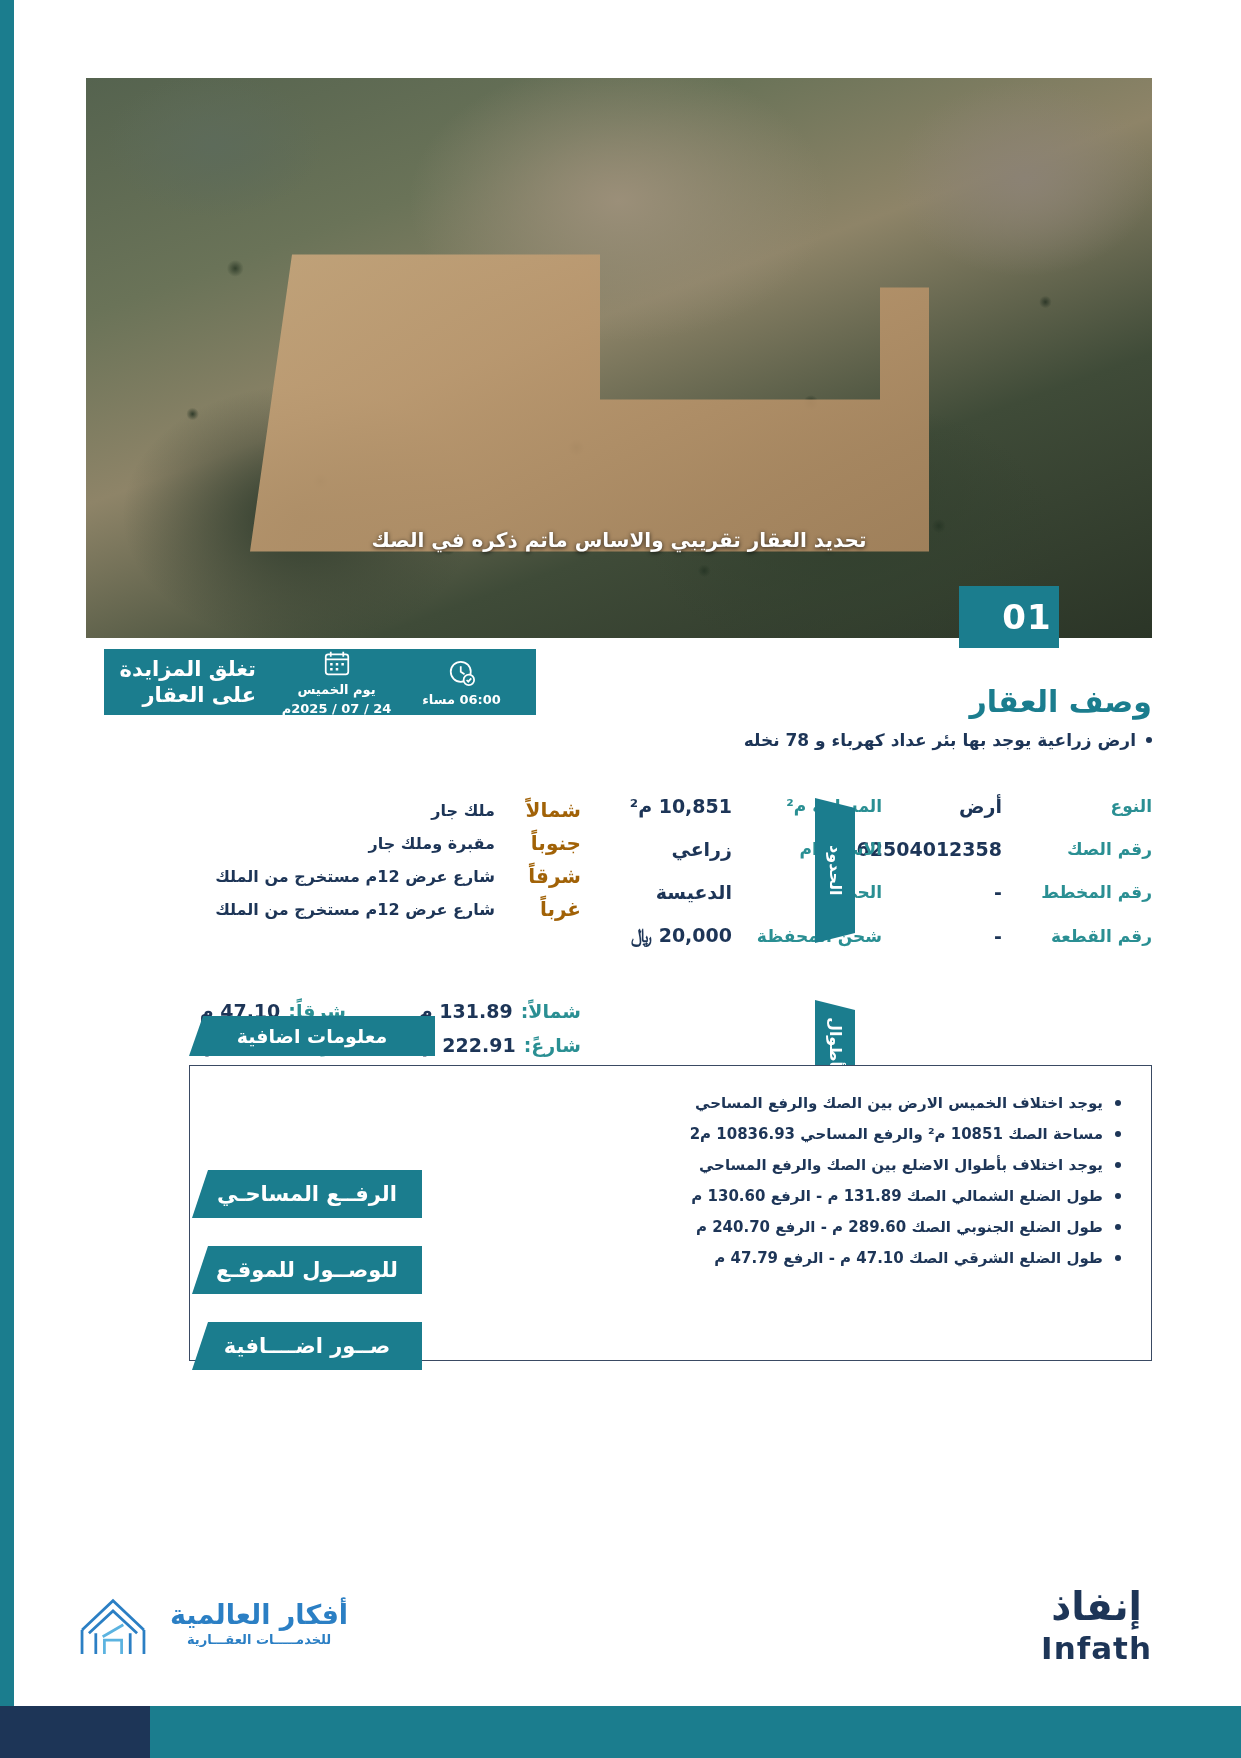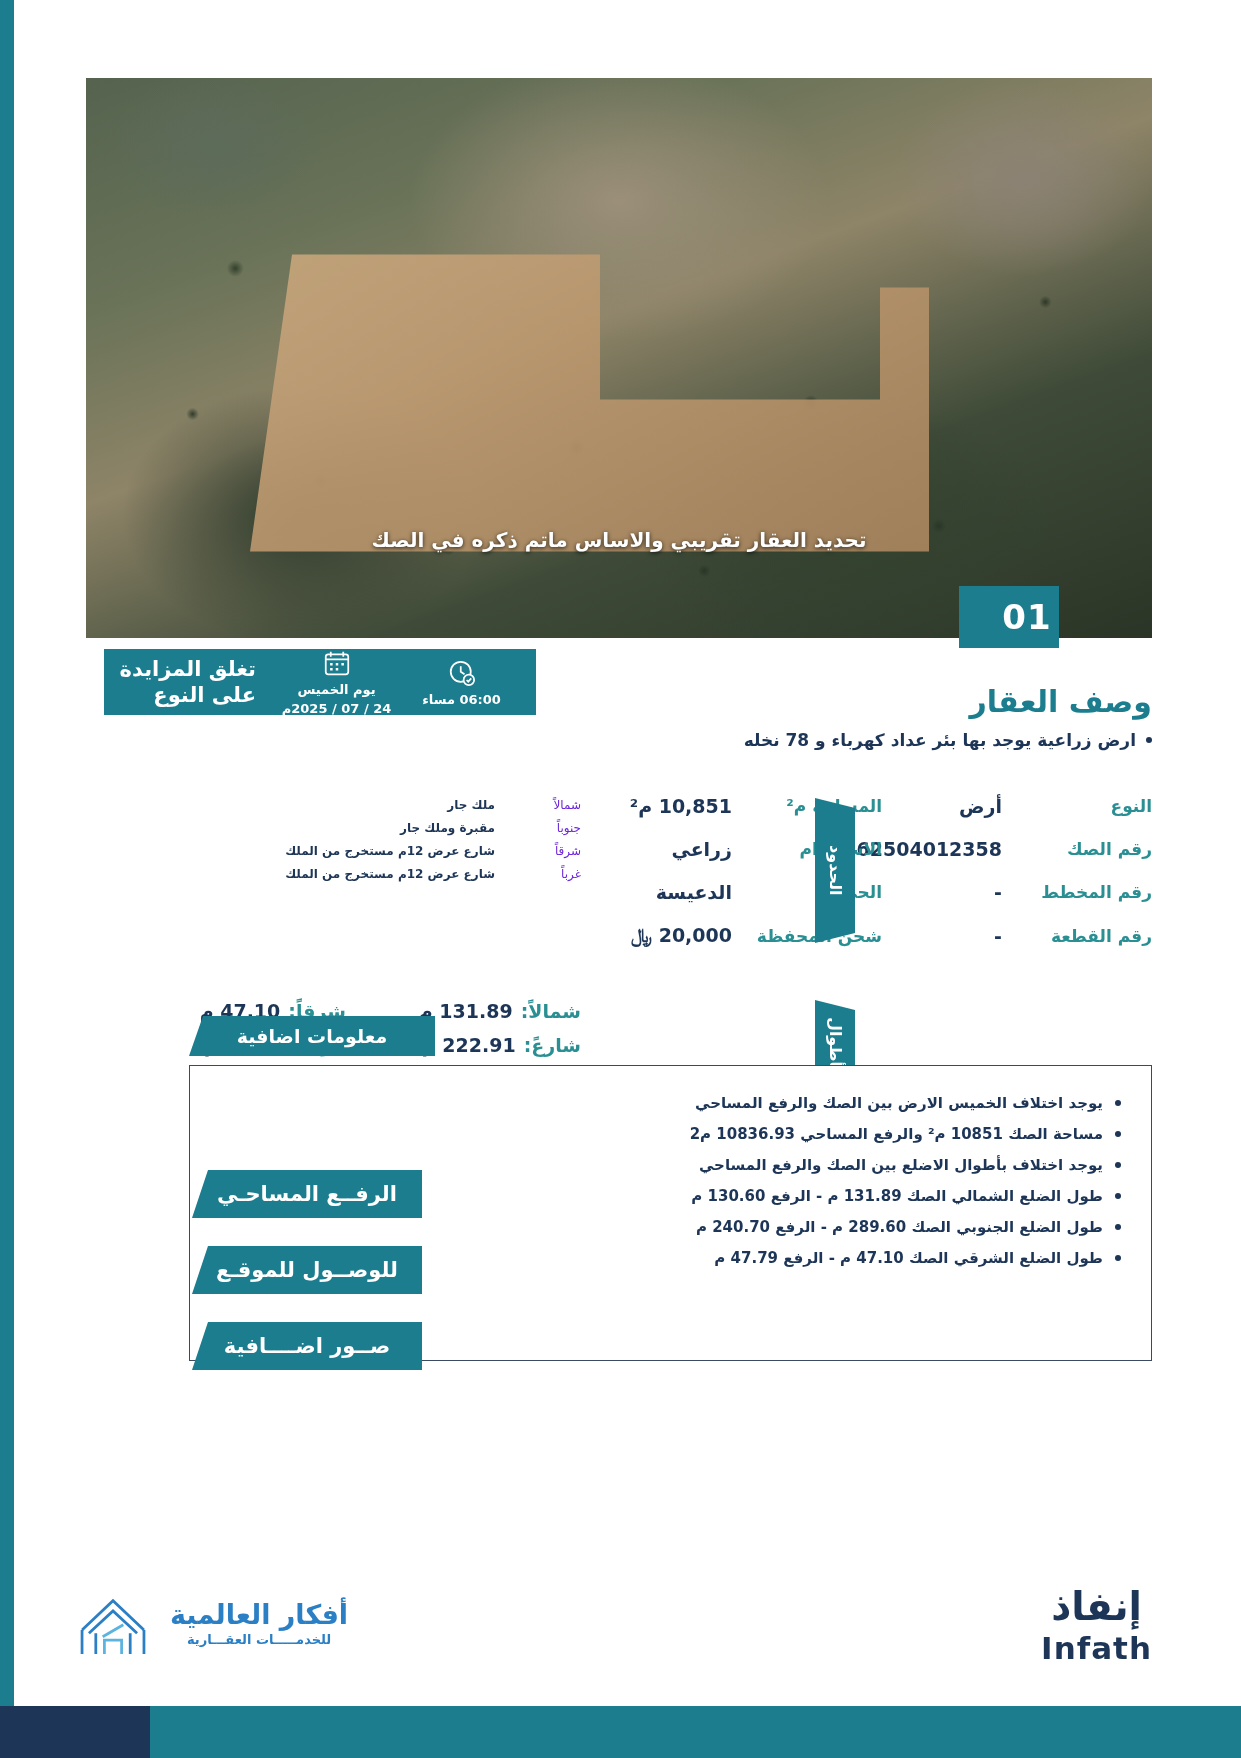--- a/index.html
+++ b/index.html
@@ -136,22 +136,22 @@
     display:flex; align-items:center; justify-content:center;
     font-size:16px; font-weight:700;
     writing-mode:vertical-rl; text-orientation:mixed;
     clip-path: polygon(0 0, 100% 10px, 100% calc(100% - 10px), 0 100%);
     letter-spacing:2px;
   }
 
   
   .bounds { position:absolute; right:660px; top:798px; width:470px; }
   .b-row { display:grid; grid-template-columns: 86px 1fr; align-items:center; margin-bottom:9px; }
-  .b-dir { color:#6d28d9; font-size:12px; font-weight:400; text-align:right; padding-left:10px; }
-  .b-val { color:#1d3557; font-size:12px; font-weight:700; text-align:right; }
+  .b-dir { color:#a16207; font-size:20px; font-weight:700; text-align:right; padding-left:10px; }
+  .b-val { color:#1d3557; font-size:16px; font-weight:700; text-align:right; }
 
   
   .lens { position:absolute; right:660px; top:1000px; width:470px; }
   .l-row { display:grid; grid-template-columns: 1fr 1fr; align-items:center; margin-bottom:12px; }
   .l-cell { display:flex; flex-direction:row; align-items:baseline; justify-content:flex-start; gap:8px; }
   .l-dir { color:#2a8f93; font-size:19px; font-weight:800; }
   .l-val { color:#1d3557; font-size:19px; font-weight:700; }
 
   
   .addl-banner {
@@ -208,21 +208,21 @@
     <div class="photo"></div>
     <div class="palms"></div>
     <div class="parcel"></div>
     <div class="parcel-outline"></div>
     <div class="photo-caption">تحديد العقار تقريبي والاساس ماتم ذكره في الصك</div>
   </div>
 
   <div class="close-banner">
     <div class="cb-title">
       <div>تغلق المزايدة</div>
-      <div>على النوع</div>
+      <div>على العقار</div>
     </div>
 
     <div class="cb-cell">
       <svg class="ic" viewBox="0 0 24 24" fill="none" stroke="#ffffff" stroke-width="1.4">
         <rect x="3" y="5" width="18" height="16" rx="2"></rect>
         <path d="M3 9h18M7 3v4M17 3v4"></path>
         <rect x="6.5" y="12" width="2" height="2" fill="#fff" stroke="none"></rect>
         <rect x="11" y="12" width="2" height="2" fill="#fff" stroke="none"></rect>
         <rect x="15.5" y="12" width="2" height="2" fill="#fff" stroke="none"></rect>
         <rect x="6.5" y="16" width="2" height="2" fill="#fff" stroke="none"></rect>

